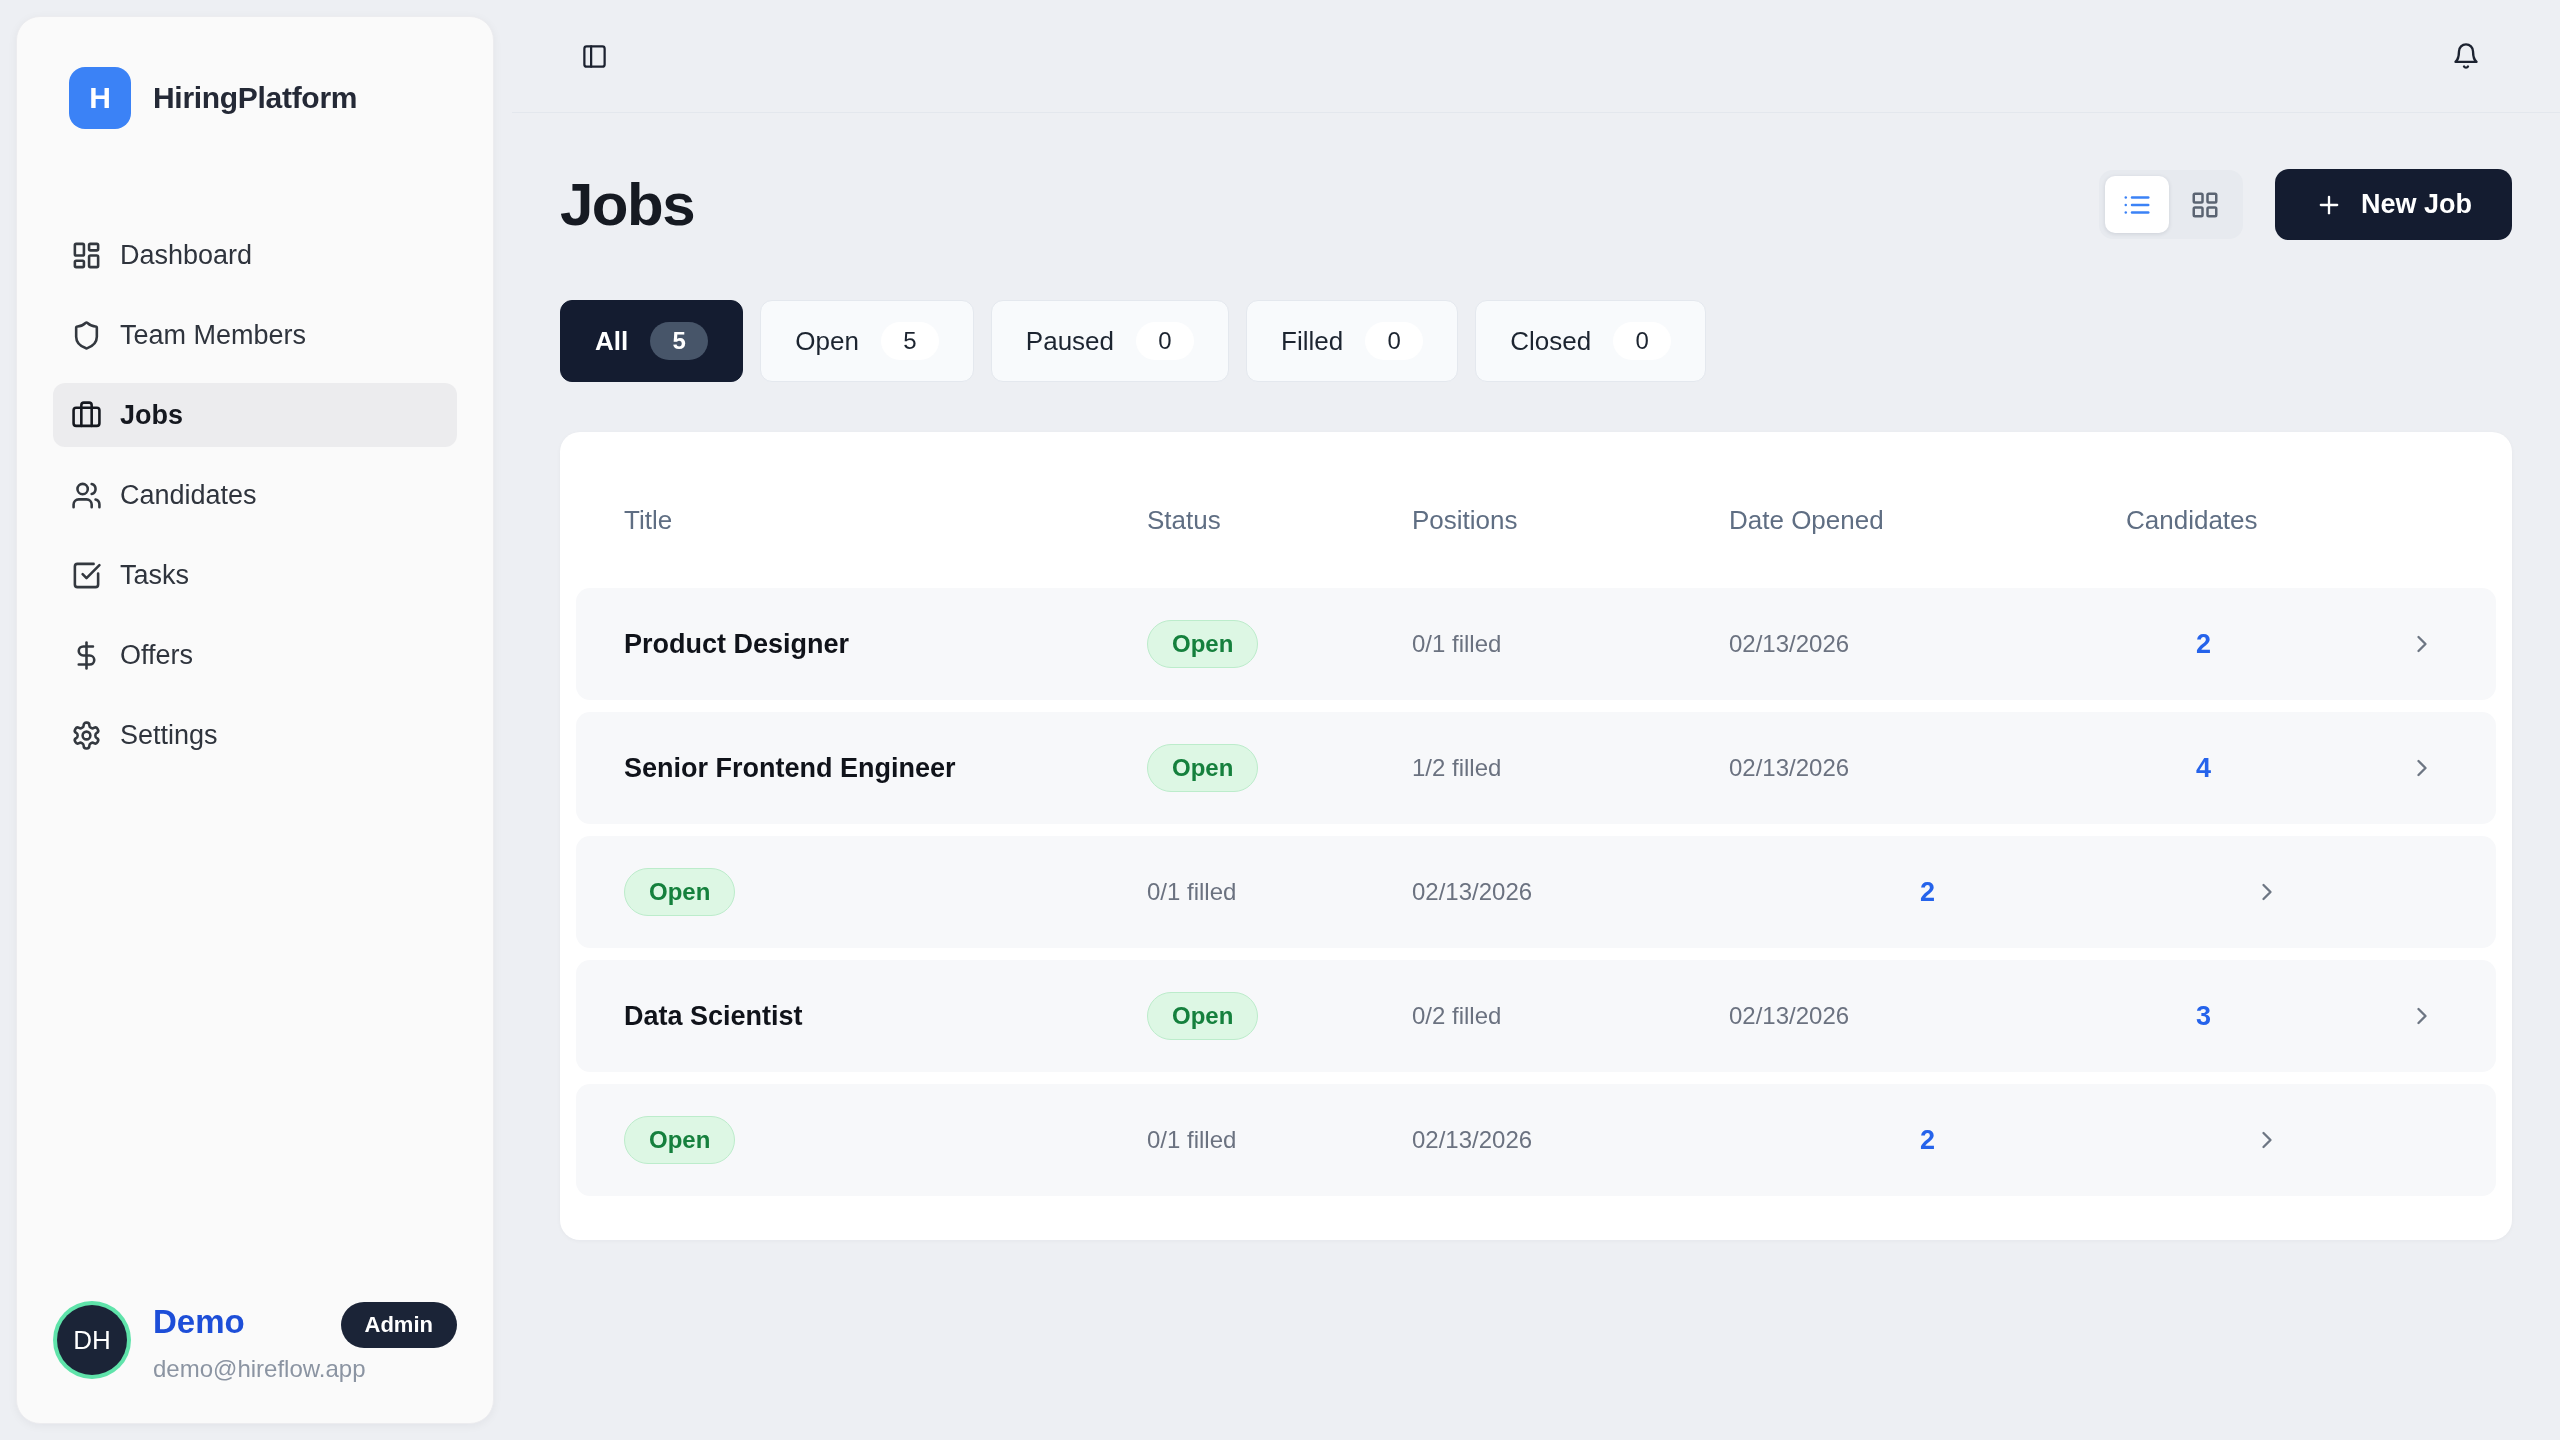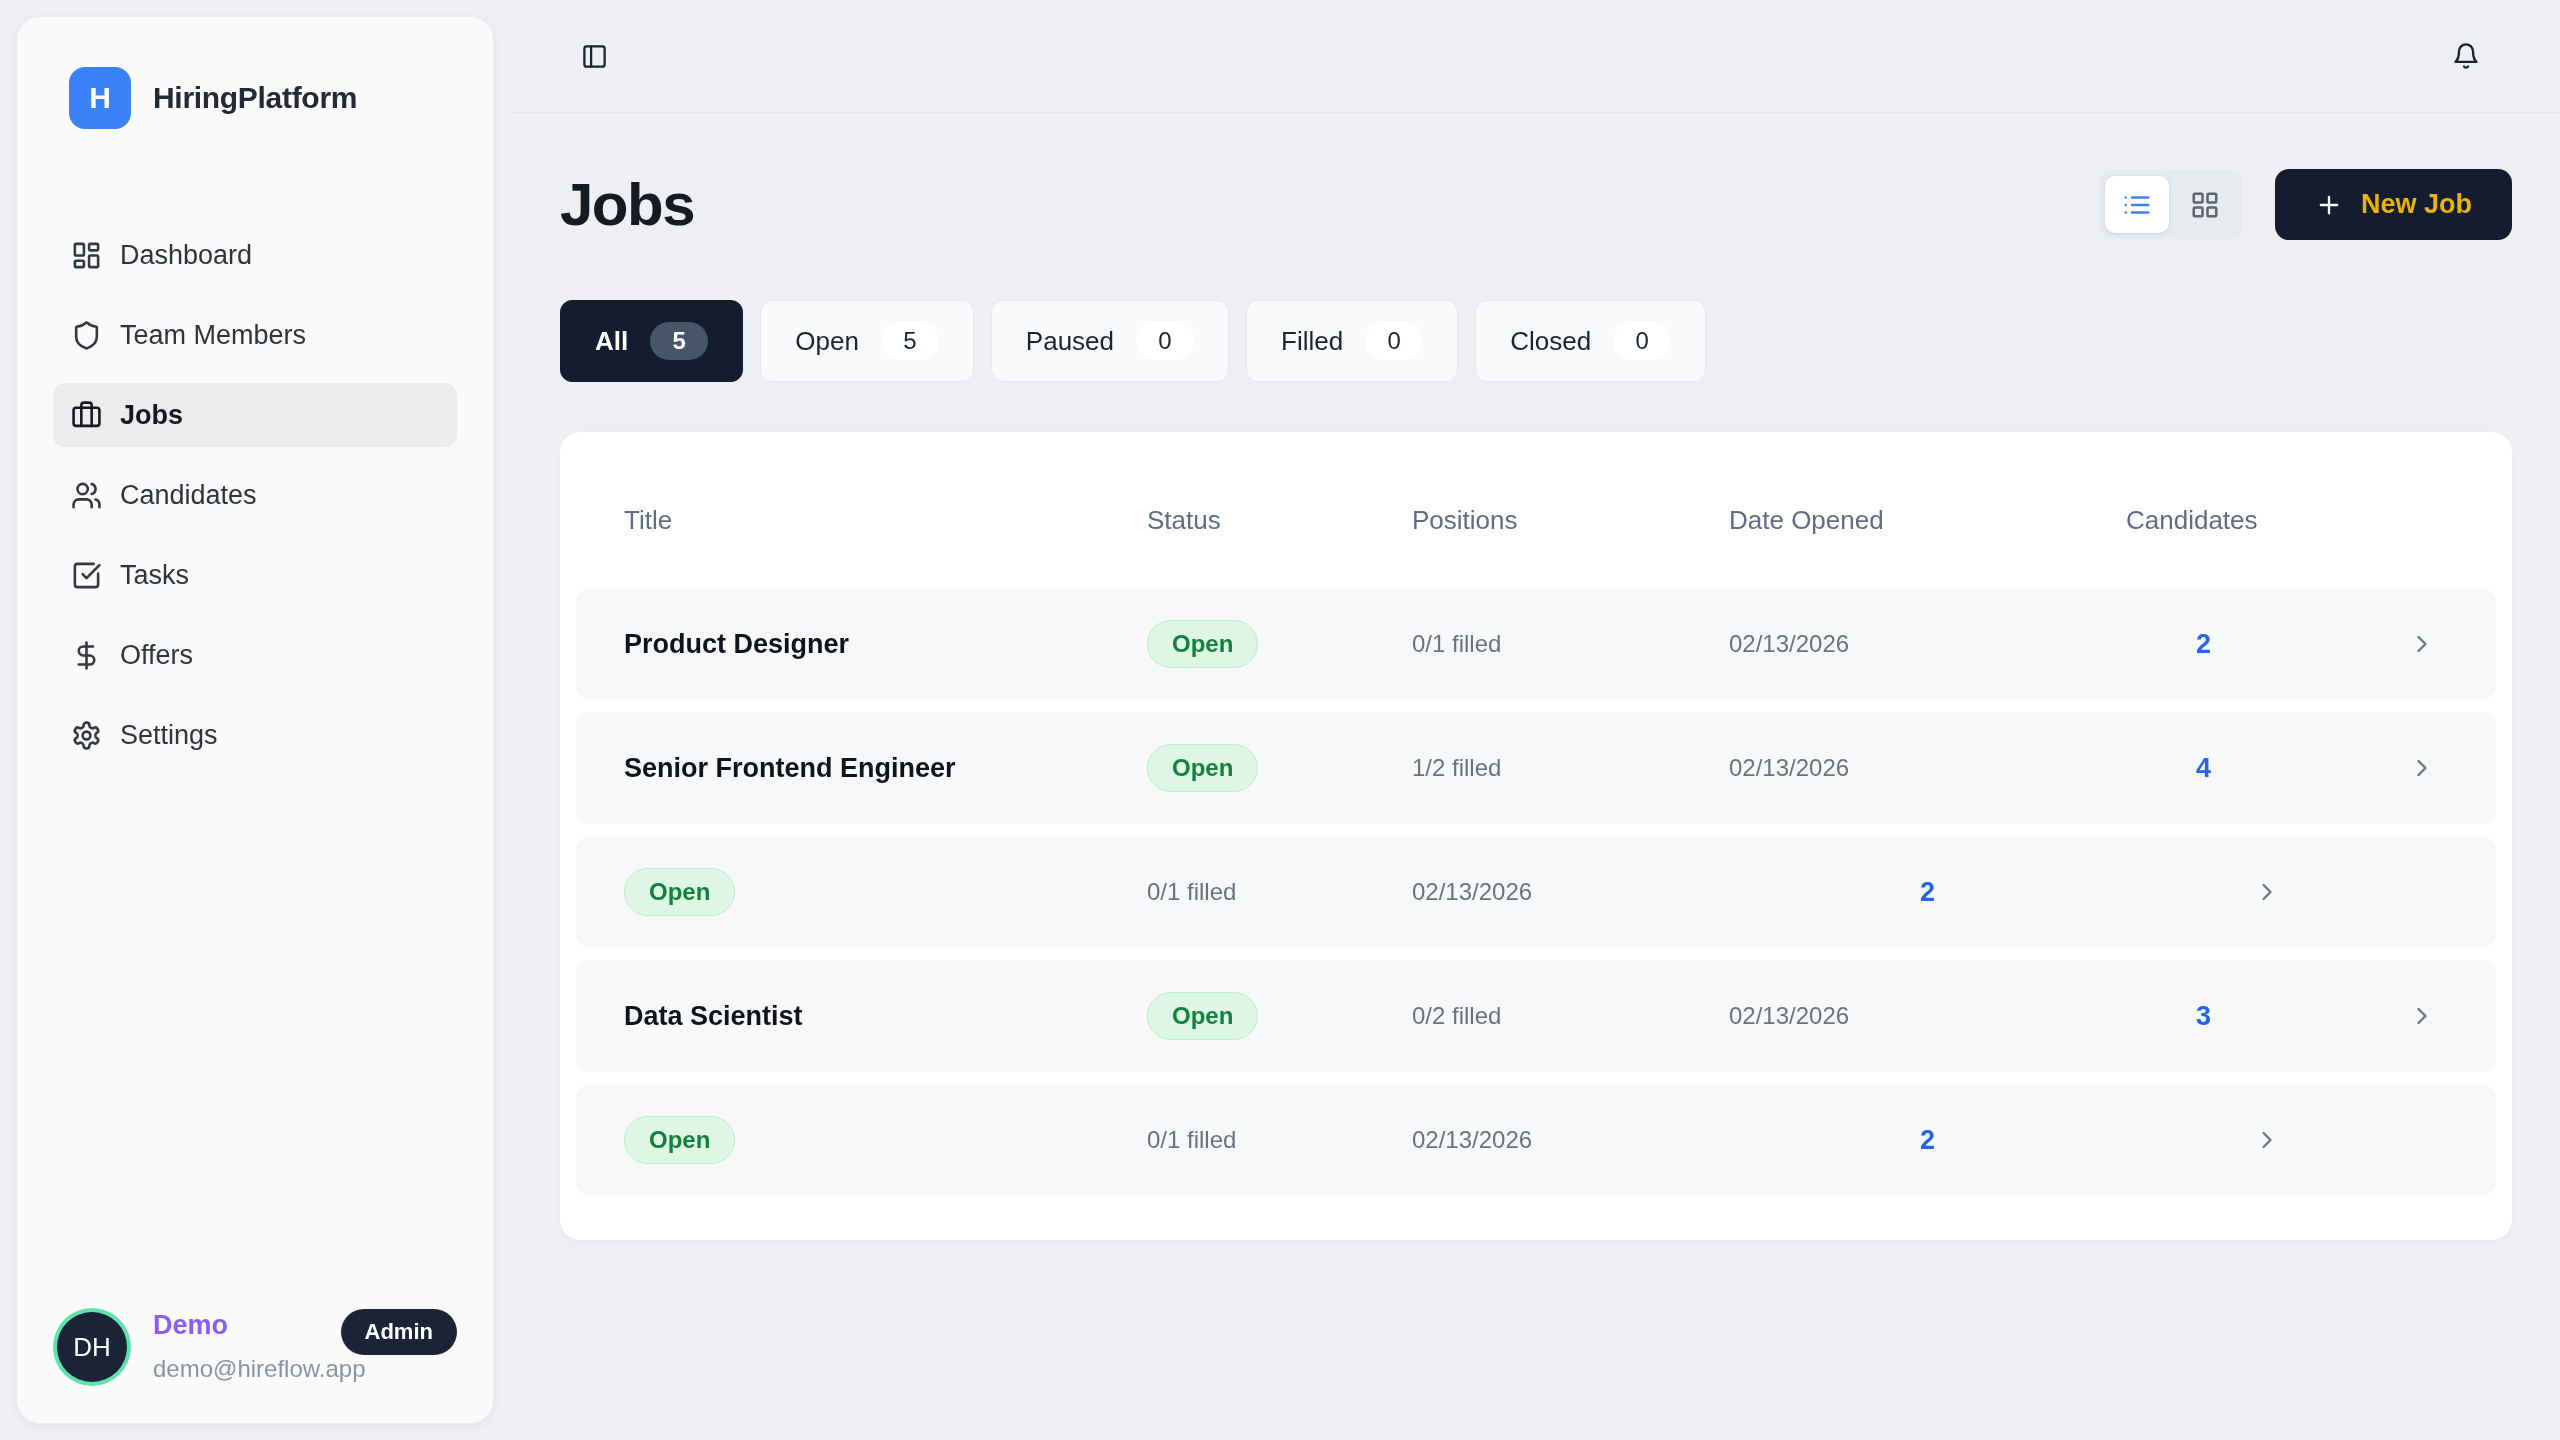--- a/index.html
+++ b/index.html
@@ -42,21 +42,21 @@
 
   .user { margin-top:auto; display:flex; align-items:flex-start; gap:26px; padding-left:4px; }
   .avatar {
     width:70px; height:70px; border-radius:50%; background:#1b2437; flex:none;
     display:flex; align-items:center; justify-content:center;
     color:#fff; font-size:26px; font-weight:500;
     box-shadow:0 0 0 4px #5fe3aa;
     margin-top:4px;
   }
   .user-info { flex:1; min-width:0; padding-top:2px; }
-  .user-name { font-size:27px; font-weight:700; color:#8b5cf6; }
+  .user-name { font-size:33px; font-weight:700; color:#1d4ed8; }
   .user-email { margin-top:14px; font-size:24px; color:#8b94a2; }
   .role-badge {
     background:#1b2437; color:#fff; font-size:22px; font-weight:700;
     border-radius:999px; padding:10px 24px; margin-top:1px;
   }
 
   
   .main { margin-left:494px; flex:1; display:flex; flex-direction:column; }
   .topbar {
     height:113px; margin-left:18px;
@@ -75,21 +75,21 @@
     background:#e7eaef; border-radius:14px; padding:6px; display:flex; gap:4px;
   }
   .view-btn {
     width:64px; height:57px; border:none; background:transparent; border-radius:10px;
     display:flex; align-items:center; justify-content:center; cursor:pointer;
   }
   .view-btn.active { background:#fff; box-shadow:0 1px 4px rgba(20,28,48,.12); }
   .view-btn svg { width:30px; height:30px; }
   .new-job-btn {
     height:71px; padding:0 40px; border:none; border-radius:14px; cursor:pointer;
-    background:#141c30; color:#eab308; font-size:27px; font-weight:600;
+    background:#141c30; color:#ffffff; font-size:27px; font-weight:600;
     font-family:"Liberation Sans", sans-serif;
     display:flex; align-items:center; gap:18px;
   }
   .new-job-btn svg { width:28px; height:28px; stroke:#fff; }
 
   .filters { display:flex; gap:17px; margin-top:60px; }
   .filter-btn {
     height:82px; border-radius:12px; padding:0 34px; cursor:pointer;
     display:flex; align-items:center; gap:22px;
     font-family:"Liberation Sans", sans-serif; font-size:26px;

